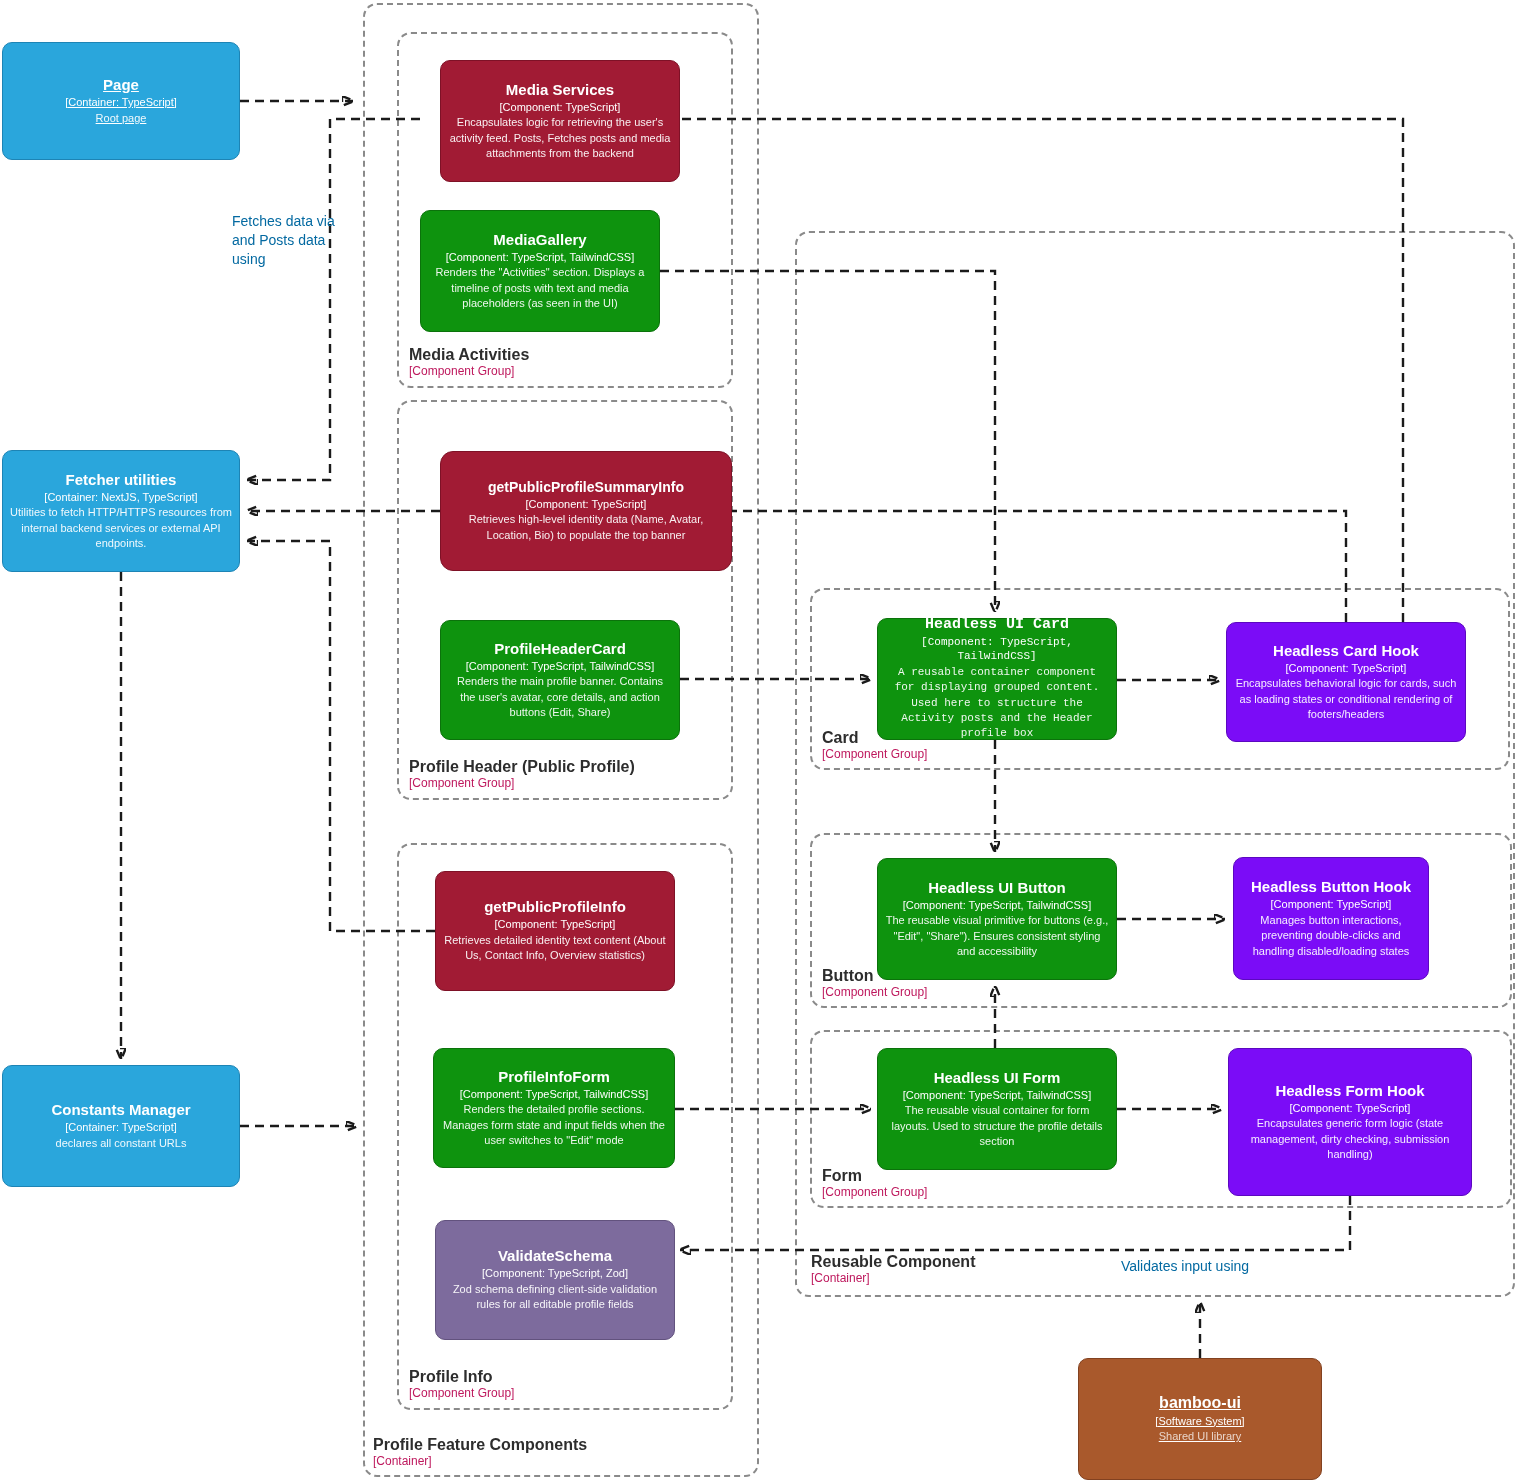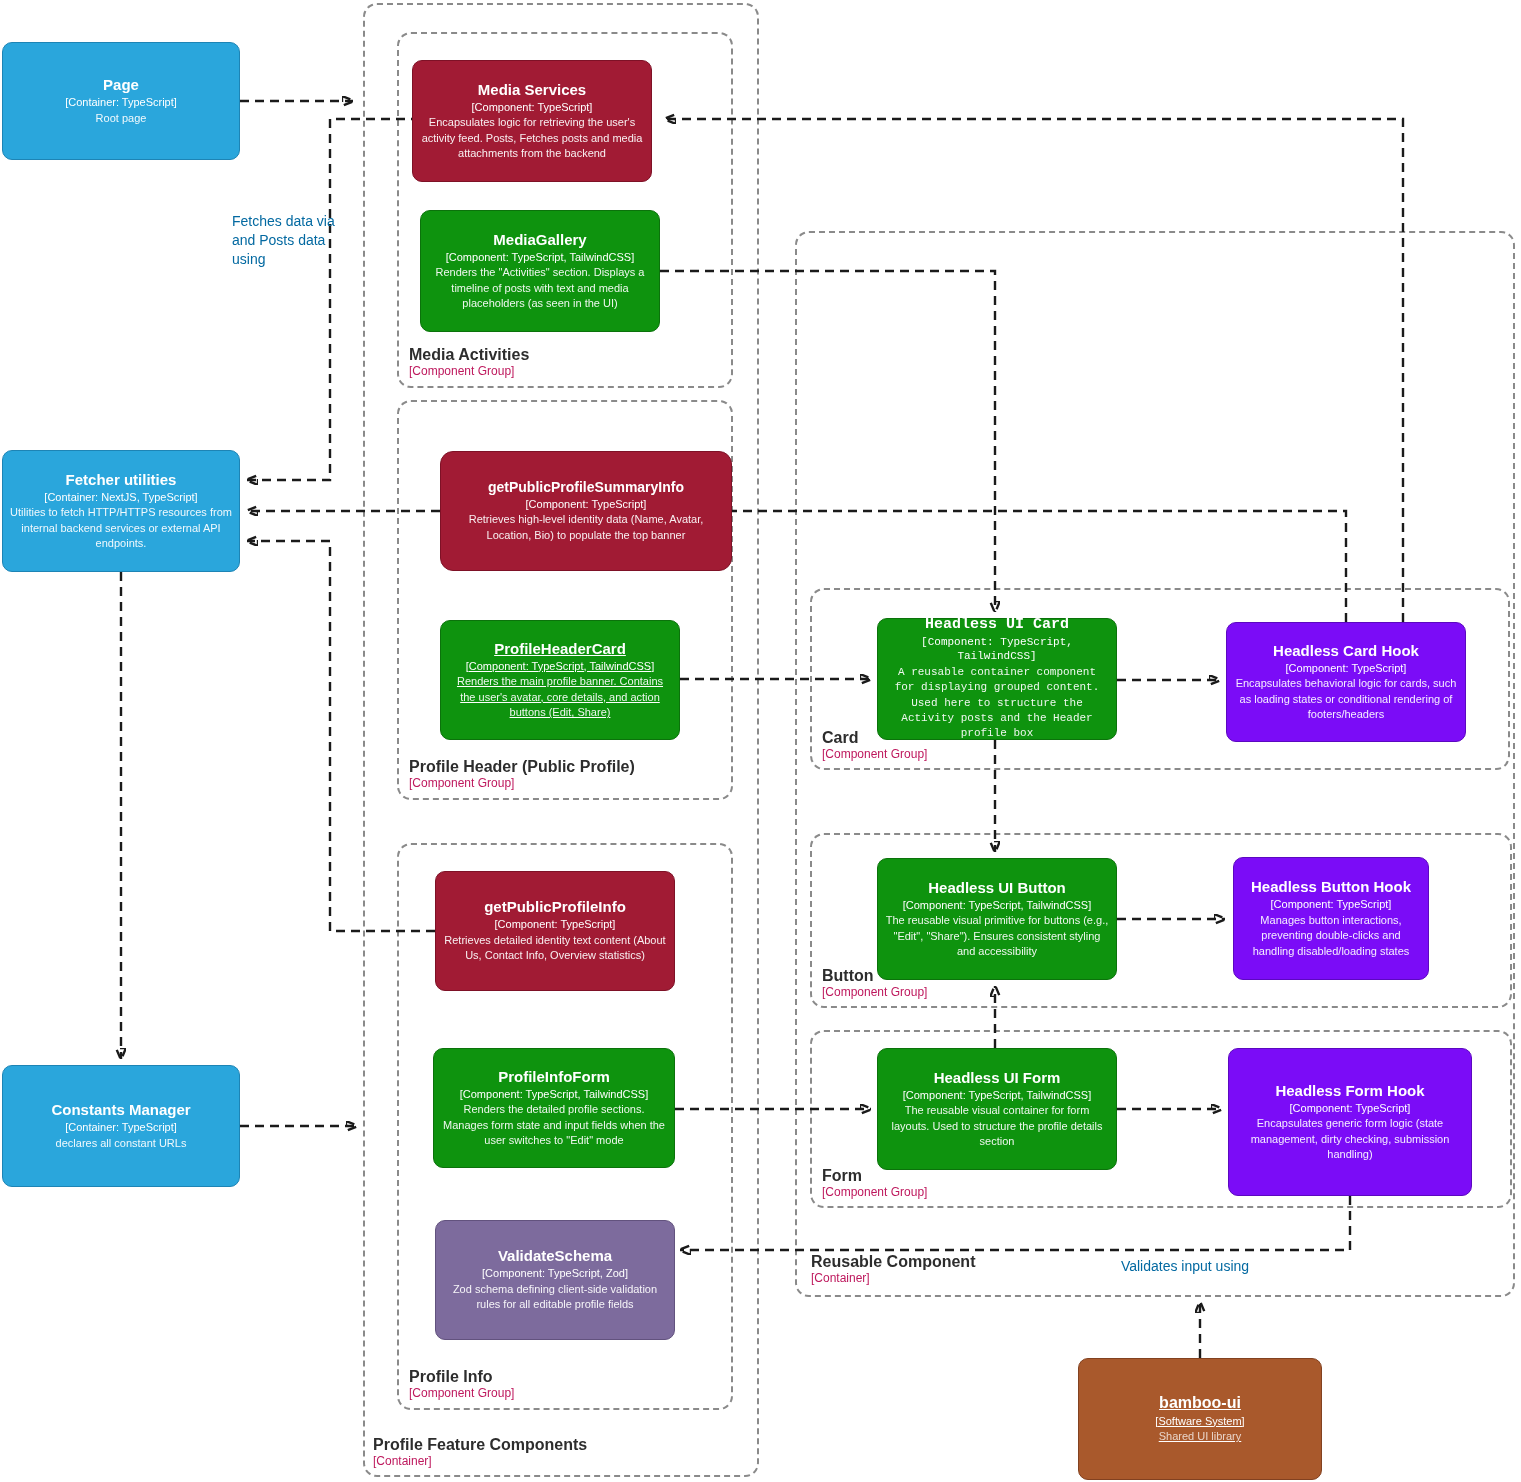--- a/index.html
+++ b/index.html
@@ -116,57 +116,57 @@
     <path d="M 995,1048 L 995,986" marker-end="url(#arr)"></path>
     <path d="M 1117,919 L 1225,919" marker-end="url(#arr)"></path>
     <path d="M 675,1109 L 871,1109" marker-end="url(#arr)"></path>
     <path d="M 1117,1109 L 1222,1109" marker-end="url(#arr)"></path>
     <path d="M 1346,622 L 1346,511 L 685,511" marker-end="url(#arr)"></path>
     <path d="M 1403,622 L 1403,119 L 665,119" marker-end="url(#arr)"></path>
     <path d="M 1350,1196 L 1350,1250 L 680,1250" marker-end="url(#arr)"></path>
     <path d="M 1200,1358 L 1200,1302" marker-end="url(#arr)"></path>
   </svg>
 
-  <div class="node blue" style="left:2px;top:42px;width:238px;height:118px;">
+  <div class="node blue" style="left:2px;top:42px;width:238px;height:118px;text-decoration:underline;">
     <div class="t">Page</div>
     <div class="m">[Container: TypeScript]</div>
     <div class="d">Root page</div>
   </div>
 
   <div class="node blue" style="left:2px;top:450px;width:238px;height:122px;">
     <div class="t">Fetcher utilities</div>
     <div class="m">[Container: NextJS, TypeScript]</div>
     <div class="d">Utilities to fetch HTTP/HTTPS resources from internal backend services or external API endpoints.</div>
   </div>
 
   <div class="node blue" style="left:2px;top:1065px;width:238px;height:122px;">
     <div class="t">Constants Manager</div>
     <div class="m">[Container: TypeScript]</div>
     <div class="d">declares all constant URLs</div>
   </div>
 
-  <div class="node red" style="left:412px;top:60px;width:240px;height:122px;text-align:center;">
+  <div class="node red" style="left:440px;top:60px;width:240px;height:122px;text-align:center;">
     <div class="t">Media Services</div>
     <div class="m">[Component: TypeScript]</div>
     <div class="d">Encapsulates logic for retrieving the user's activity feed. Posts, Fetches posts and media attachments from the backend</div>
   </div>
 
   <div class="node green" style="left:420px;top:210px;width:240px;height:122px;">
     <div class="t">MediaGallery</div>
     <div class="m">[Component: TypeScript, TailwindCSS]</div>
     <div class="d">Renders the "Activities" section. Displays a timeline of posts with text and media placeholders (as seen in the UI)</div>
   </div>
 
   <div class="node red" style="left:440px;top:451px;width:292px;height:120px;border-radius:13px;">
     <div class="t" style="font-size:14px;">getPublicProfileSummaryInfo</div>
     <div class="m">[Component: TypeScript]</div>
     <div class="d">Retrieves high-level identity data (Name, Avatar, Location, Bio) to populate the top banner</div>
   </div>
 
-  <div class="node green" style="left:440px;top:620px;width:240px;height:120px;text-decoration:underline;">
+  <div class="node green" style="left:440px;top:620px;width:240px;height:120px;">
     <div class="t">ProfileHeaderCard</div>
     <div class="m">[Component: TypeScript, TailwindCSS]</div>
     <div class="d">Renders the main profile banner. Contains the user's avatar, core details, and action buttons (Edit, Share)</div>
   </div>
 
   <div class="node red" style="left:435px;top:871px;width:240px;height:120px;">
     <div class="t">getPublicProfileInfo</div>
     <div class="m">[Component: TypeScript]</div>
     <div class="d">Retrieves detailed identity text content (About Us, Contact Info, Overview statistics)</div>
   </div>

